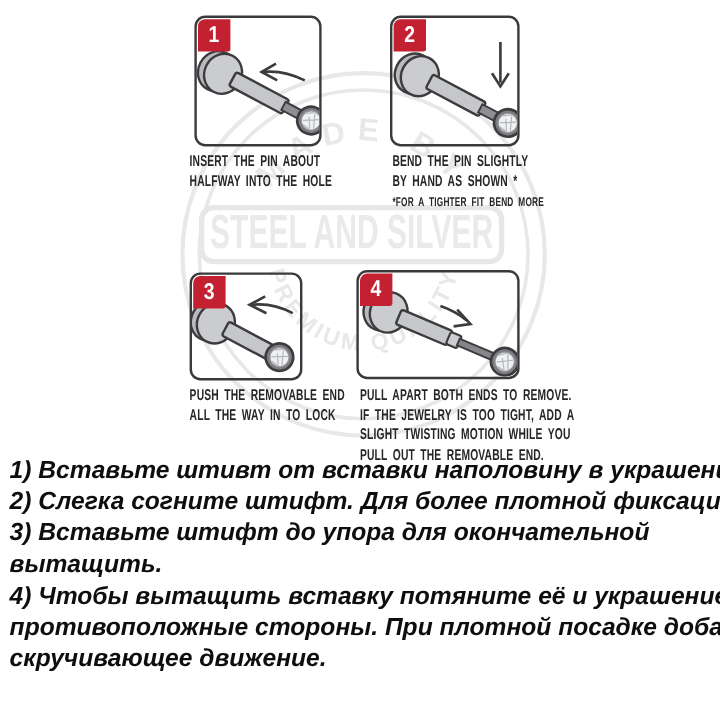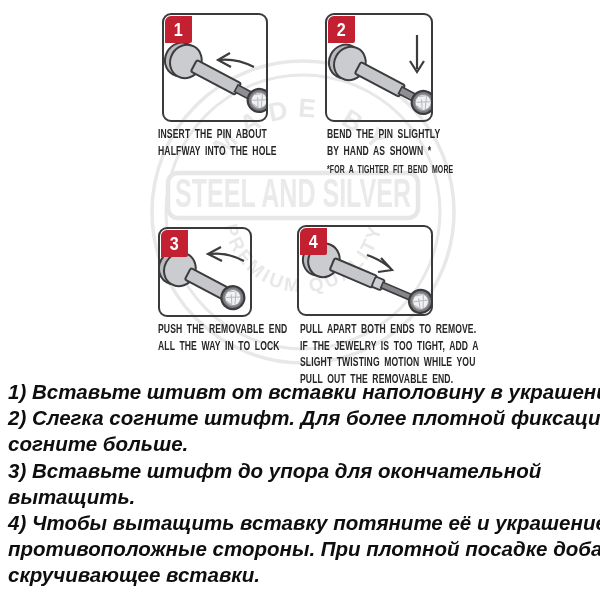--- a/index.html
+++ b/index.html
@@ -155,21 +155,20 @@
   <div class="caption cap-4">
     <div>PULL APART BOTH ENDS TO REMOVE.</div>
     <div>IF THE JEWELRY IS TOO TIGHT, ADD A</div>
     <div>SLIGHT TWISTING MOTION WHILE YOU</div>
     <div>PULL OUT THE REMOVABLE END.</div>
   </div>
 
   <div class="ru">
     <div>1) Вставьте штивт от вставки наполовину в украшение.</div>
     <div>2) Слегка согните штифт. Для более плотной фиксации</div>
-    <div>согните больше.</div>
     <div>3) Вставьте штифт до упора для окончательной</div>
     <div>вытащить.</div>
     <div>4) Чтобы вытащить вставку потяните её и украшение в</div>
     <div>противоположные стороны. При плотной посадке добавьте</div>
-    <div>скручивающее вставки.</div>
+    <div>скручивающее движение.</div>
   </div>
 
 </div>
 
 </body></html>

